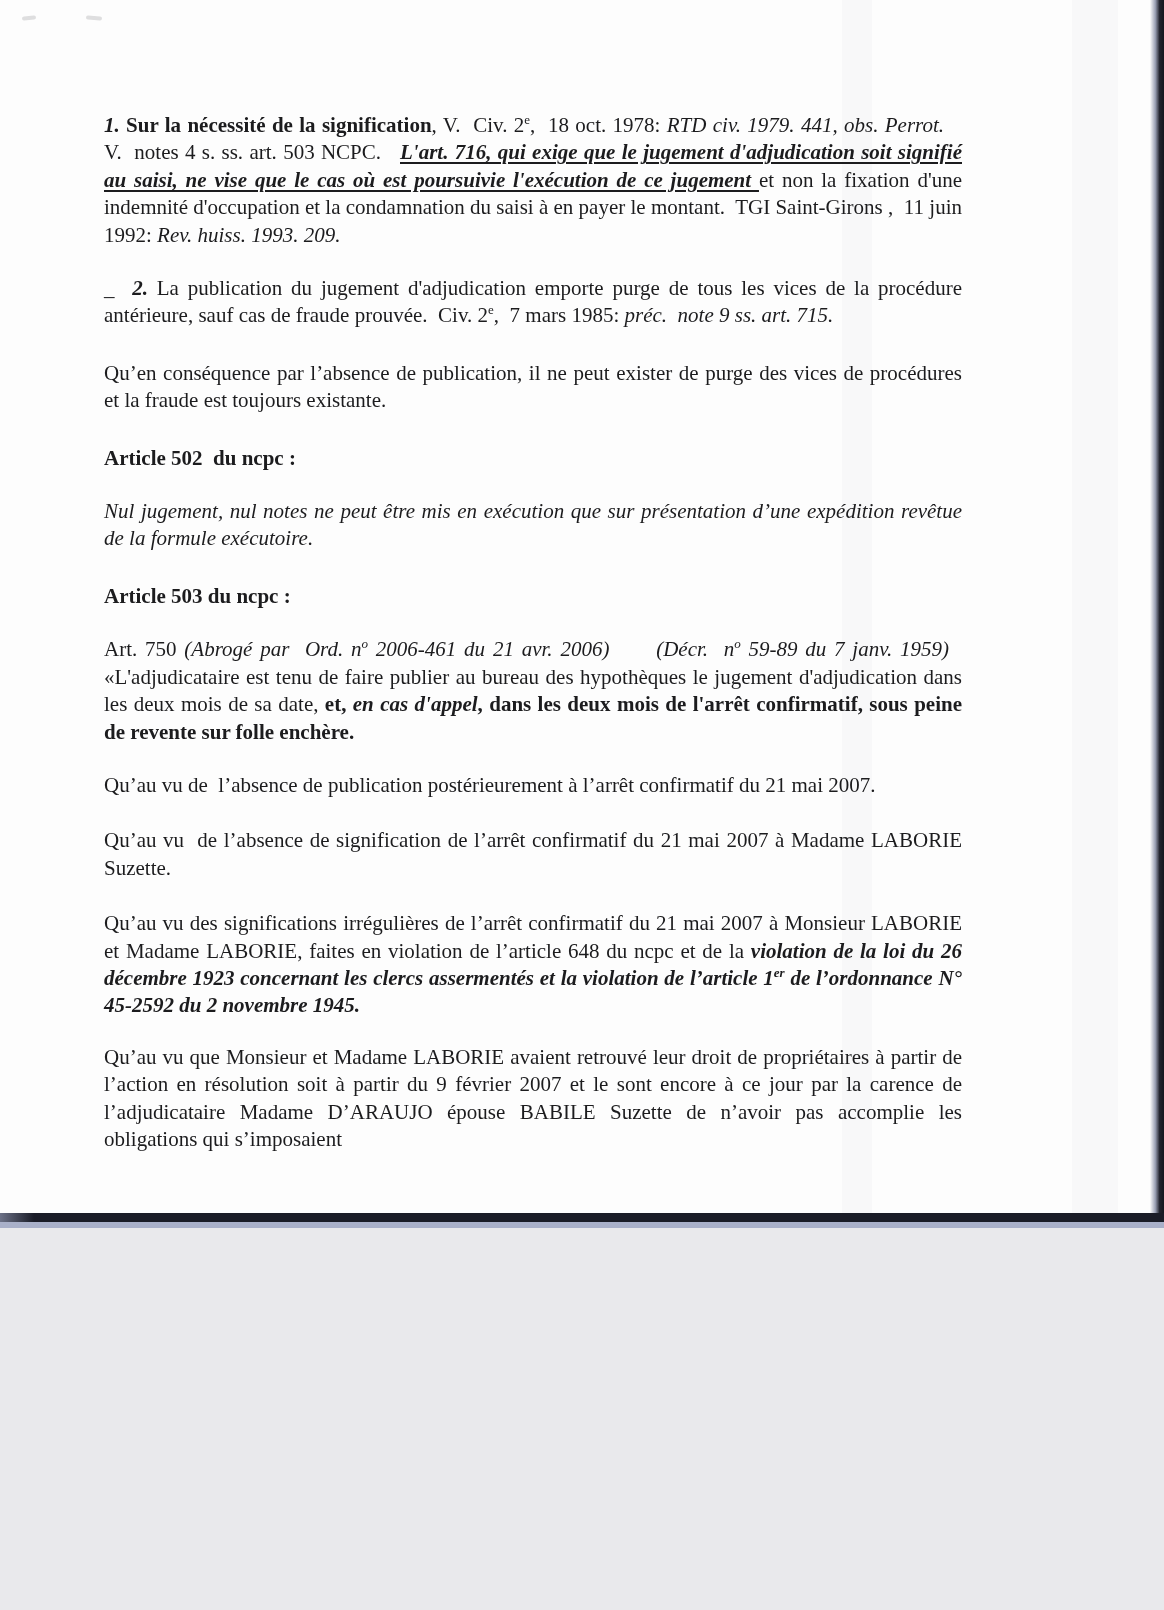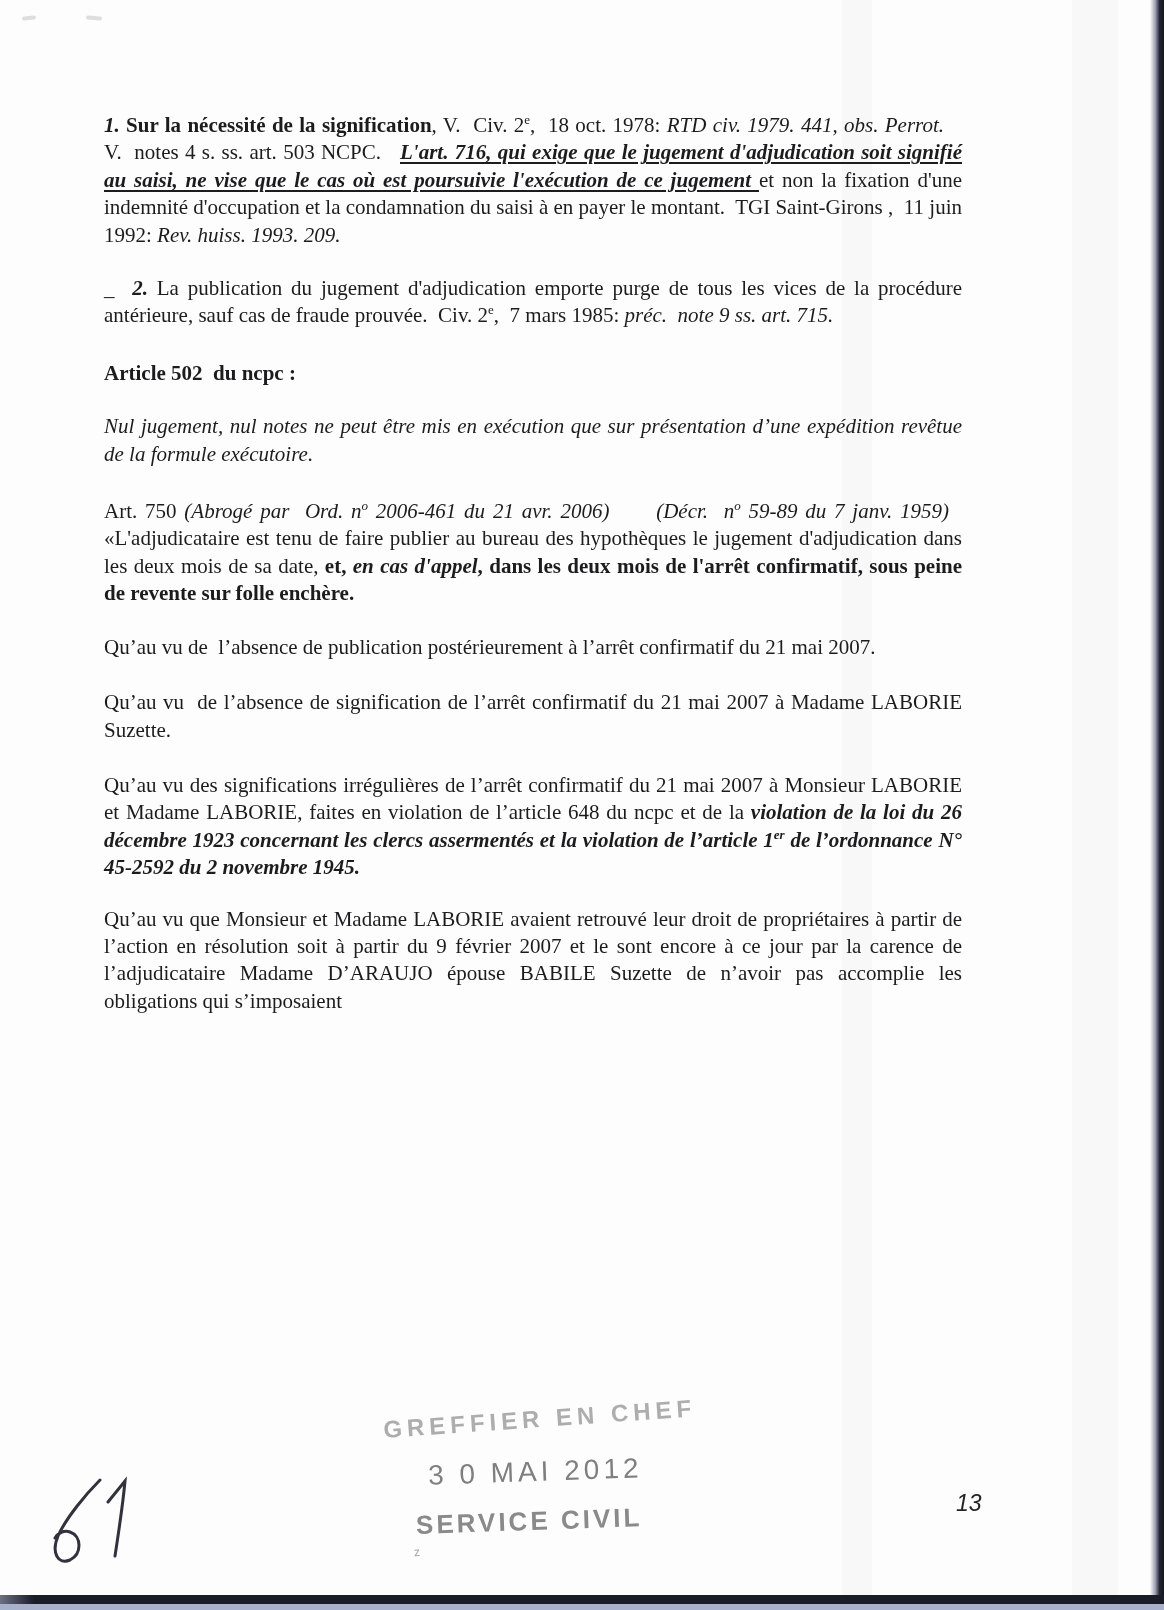--- a/index.html
+++ b/index.html
@@ -1,18 +1,18 @@
 <!DOCTYPE html>
 <html><head>
 <meta charset="utf-8">
 <style>
   html,body{margin:0;padding:0;background:#e9e9ec;}
   .scan-page{
     position:relative;
-    width:1164px;height:1610px;
+    width:1164px;height:1228px;
     background:#fdfdfd;
     overflow:hidden;
     font-family:"Liberation Serif", serif;
     color:#1c1c1e;
   }
   
   .doc-body{
     position:absolute;
     left:104px;top:112px;width:858px;
     font-size:21px;line-height:27.4px;
@@ -87,22 +87,24 @@
 <div class="scan-page">
 
   <div class="smudge smudge-a"></div>
   <div class="smudge smudge-b"></div>
   <div class="streak streak-a"></div>
   <div class="streak streak-b"></div>
 
   <div class="doc-body">
     <p class="p mb26"><span class="sg-b sg-i">1.</span><span class="sg-b"> Sur la nécessité de la signification</span><span>, V.&nbsp; Civ. 2</span><sup>e</sup><span>,&nbsp; 18 oct. 1978: </span><span class="sg-i">RTD civ. 1979. 441, obs. Perrot.</span><span>&nbsp;&nbsp;&nbsp; V.&nbsp; notes 4 s. ss. art. 503 NCPC.&nbsp;&nbsp; </span><span class="sg-b sg-i sg-u">L'art. 716, qui exige que le jugement d'adjudication soit signifié au saisi, ne vise que le cas où est poursuivie l'exécution de ce jugement </span><span>et non la fixation d'une indemnité d'occupation et la condamnation du saisi à en payer le montant.&nbsp; TGI Saint-Girons ,&nbsp; 11 juin 1992: </span><span class="sg-i">Rev. huiss. 1993. 209.</span></p>
     <p class="p mb30"><span>_&nbsp; </span><span class="sg-b sg-i">2.</span><span> La publication du jugement d'adjudication emporte purge de tous les vices de la procédure antérieure, sauf cas de fraude prouvée.&nbsp; Civ. 2</span><sup>e</sup><span>,&nbsp; 7 mars 1985: </span><span class="sg-i">préc.&nbsp; note 9 ss. art. 715.</span></p>
+    <p class="p mb30"><span>Qu’en conséquence par l’absence de publication, il ne peut exister de purge des vices de procédures et la fraude est toujours existante.</span></p>
     <p class="p mb26"><span class="sg-b">Article 502&nbsp; du ncpc :</span></p>
     <p class="p mb30"><span class="sg-i">Nul jugement, nul notes ne peut être mis en exécution que sur présentation d’une expédition revêtue de la formule exécutoire.</span></p>
+    <p class="p mb26"><span class="sg-b">Article 503 du ncpc :</span></p>
     <p class="p mb26"><span>Art. 750 </span><span class="sg-i">(Abrogé par&nbsp; Ord. n</span><sup class="sg-i">o</sup><span class="sg-i"> 2006-461 du 21 avr. 2006)</span><span>&nbsp;&nbsp;&nbsp;&nbsp;&nbsp; </span><span class="sg-i">(Décr.&nbsp; n</span><sup class="sg-i">o</sup><span class="sg-i"> 59-89 du 7 janv. 1959)</span><span>&nbsp;&nbsp; «L'adjudicataire est tenu de faire publier au bureau des hypothèques le jugement d'adjudication dans les deux mois de sa date, </span><span class="sg-b">et, </span><span class="sg-b sg-i">en cas d'appel</span><span class="sg-b">, dans les deux mois de l'arrêt confirmatif, sous peine de revente sur folle enchère.</span></p>
     <p class="p"><span>Qu’au vu de&nbsp; l’absence de publication postérieurement à l’arrêt confirmatif du 21 mai 2007.</span></p>
     <p class="p"><span>Qu’au vu&nbsp; de l’absence de signification de l’arrêt confirmatif du 21 mai 2007 à Madame LABORIE Suzette.</span></p>
     <p class="p mb24"><span>Qu’au vu des significations irrégulières de l’arrêt confirmatif du 21 mai 2007 à Monsieur LABORIE et Madame LABORIE, faites en violation de l’article 648 du ncpc et de la </span><span class="sg-b sg-i">violation de la loi du 26 décembre 1923 concernant les clercs assermentés et la violation de l’article 1</span><sup class="sg-b sg-i">er</sup><span class="sg-b sg-i"> de l’ordonnance N° 45-2592 du 2 novembre 1945.</span></p>
     <p class="p mb0"><span>Qu’au vu que Monsieur et Madame LABORIE avaient retrouvé leur droit de propriétaires à partir de l’action en résolution soit à partir du 9 février 2007 et le sont encore à ce jour par la carence de l’adjudicataire Madame D’ARAUJO épouse BABILE Suzette de n’avoir pas accomplie les obligations qui s’imposaient</span></p>
   </div>
 
   <div class="stamp stamp-greffier">GREFFIER EN CHEF</div>
   <div class="stamp stamp-date">3 0 MAI 2012</div>
   <div class="stamp stamp-service">SERVICE CIVIL</div>

